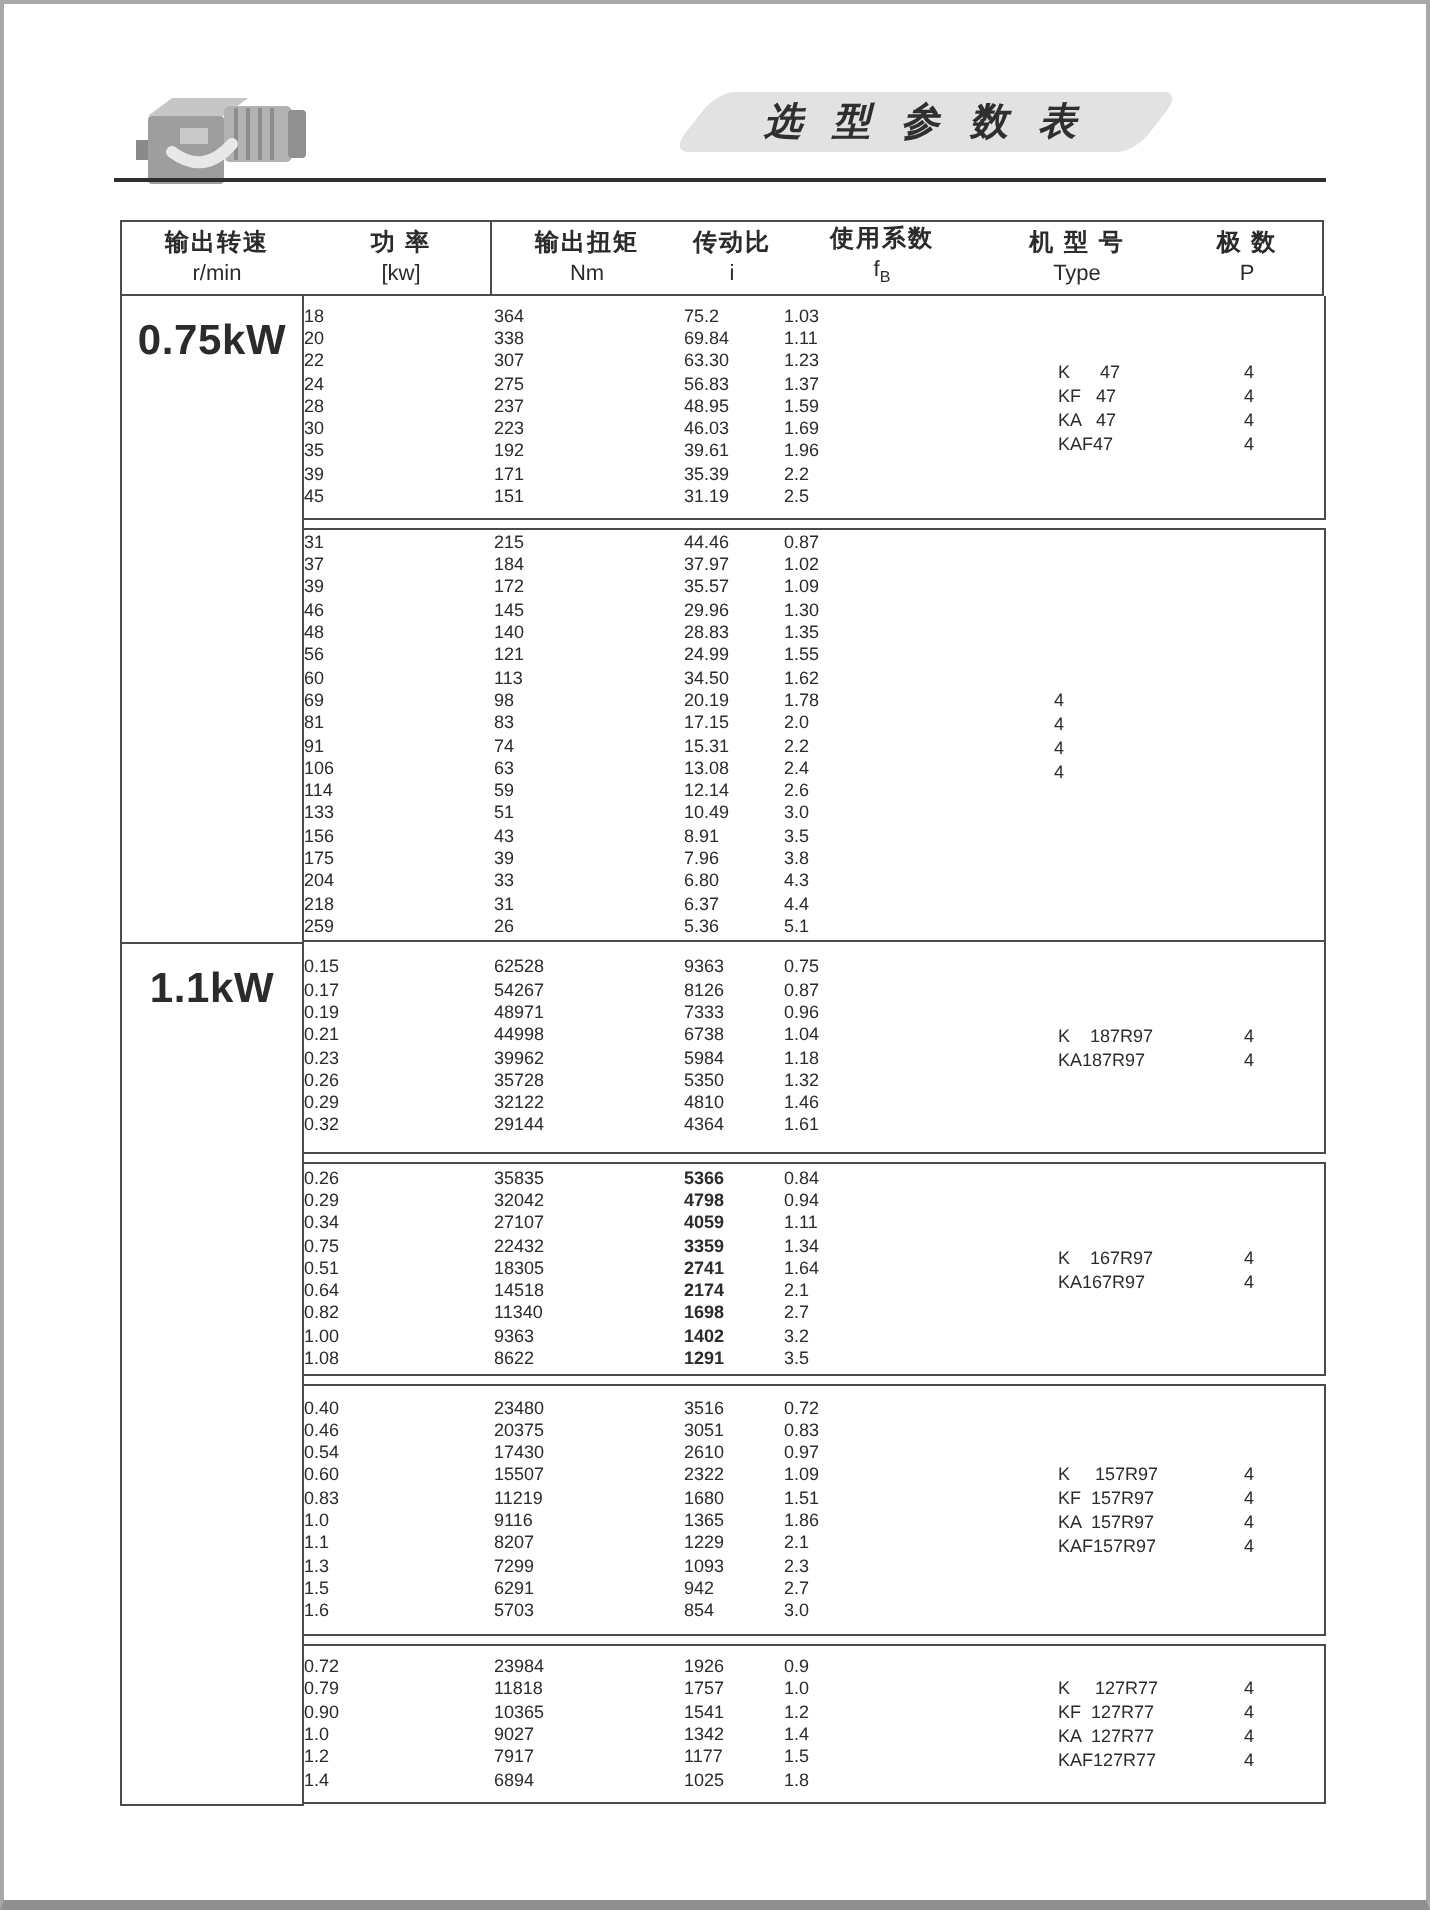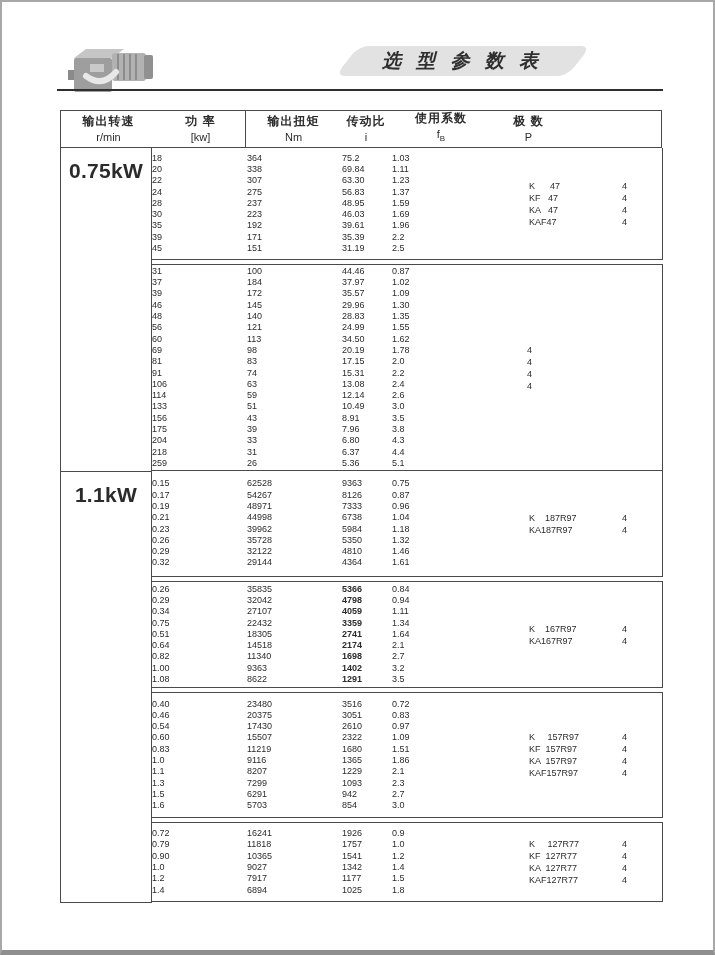--- a/index.html
+++ b/index.html
@@ -109,20 +109,24 @@
         <div class="h1">输出扭矩</div>
         <div class="h2">Nm</div>
       </div>
       <div class="th" style="width:50px">
         <div class="h1">传动比</div>
         <div class="h2">i</div>
       </div>
       <div class="th" style="width:100px">
         <div class="h1">使用系数</div>
         <div class="h2"><span>f</span><sub>B</sub></div>
+      </div>
+      <div class="th" style="width:95px">
+        <div class="h1">机 型 号</div>
+        <div class="h2">Type</div>
       </div>
       <div class="th" style="width:75px">
         <div class="h1">极  数</div>
         <div class="h2">P</div>
       </div>
     </div>
 
     <div class="tbody">
       <div class="power-col" id="power-col">
           <div class="power-cell" style="height: 323px;">0.75kW</div>
@@ -202,21 +206,21 @@
               <div class="cell">106</div>
               <div class="cell">114</div>
               <div class="cell">133</div>
               <div class="cell">156</div>
               <div class="cell">175</div>
               <div class="cell">204</div>
               <div class="cell">218</div>
               <div class="cell">259</div>
             </div>
             <div class="stack" style="width: 95px;">
-              <div class="cell">100</div>
+              <div class="cell">215</div>
               <div class="cell">184</div>
               <div class="cell">172</div>
               <div class="cell">145</div>
               <div class="cell">140</div>
               <div class="cell">121</div>
               <div class="cell">113</div>
               <div class="cell">98</div>
               <div class="cell">83</div>
               <div class="cell">74</div>
               <div class="cell">63</div>
@@ -444,21 +448,21 @@
           <div class="block gap" style="height: 80px;">
             <div class="stack" style="width: 95px;">
               <div class="cell">0.72</div>
               <div class="cell">0.79</div>
               <div class="cell">0.90</div>
               <div class="cell">1.0</div>
               <div class="cell">1.2</div>
               <div class="cell">1.4</div>
             </div>
             <div class="stack" style="width: 95px;">
-              <div class="cell">16241</div>
+              <div class="cell">23984</div>
               <div class="cell">11818</div>
               <div class="cell">10365</div>
               <div class="cell">9027</div>
               <div class="cell">7917</div>
               <div class="cell">6894</div>
             </div>
             <div class="stack" style="width: 50px;">
               <div class="cell">1926</div>
               <div class="cell">1757</div>
               <div class="cell">1541</div>

